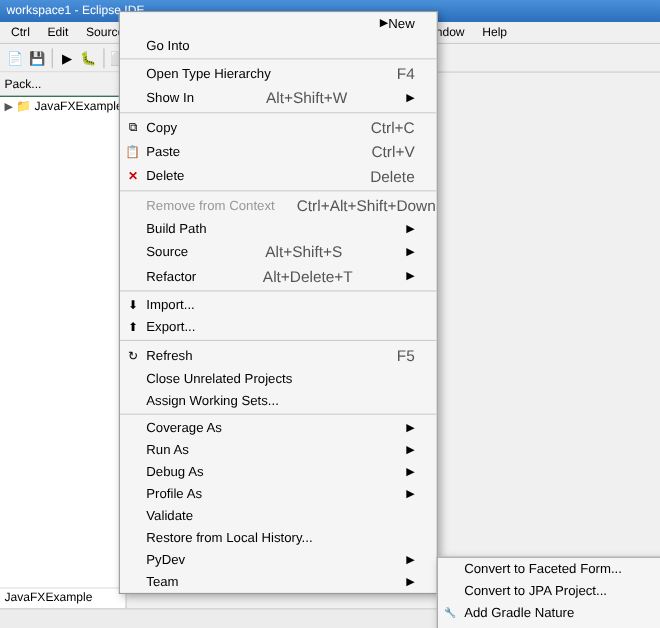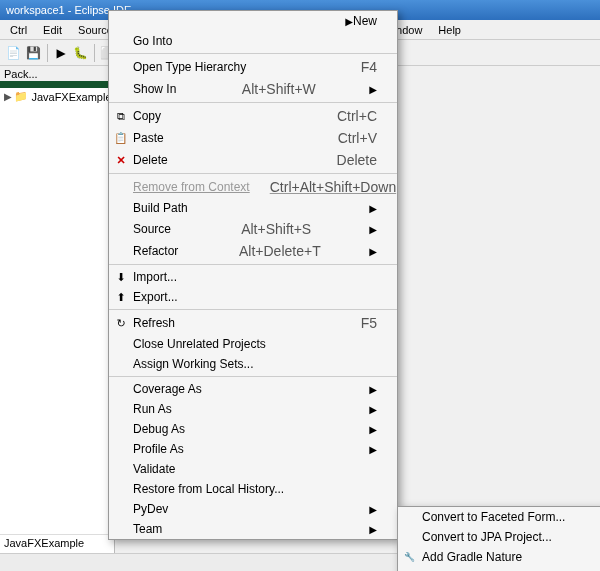--- a/index.html
+++ b/index.html
@@ -71,21 +71,21 @@
       position: absolute;
       top: 66px; left: 0;
       width: 115px;
       bottom: 0;
       background: #fff;
       border-right: 1px solid #bbb;
     }
     .panel-tab {
       height: 22px;
       background: #f0f0f0;
-      border-bottom: 7px solid #14532d;
+      border-bottom: 1px solid #14532d;
       display: flex;
       align-items: center;
       padding-left: 4px;
       font-size: 11px;
       color: #000;
     }
     .panel-item {
       display: flex;
       align-items: center;
       padding: 2px 4px;
@@ -109,21 +109,21 @@
       display: flex;
       align-items: center;
       padding: 3px 20px 3px 24px;
       font-size: 12px;
       color: #000;
       cursor: pointer;
       position: relative;
       white-space: nowrap;
       min-height: 20px;
     }
-    .menu-item.disabled { color: #999; cursor: default; text-decoration: underline; }
+    .menu-item.disabled { color: #999; cursor: default; }
     .menu-item .shortcut {
       margin-left: auto;
       font-size: 14px;
       color: #555;
       padding-left: 20px;
     }
     .menu-item .arrow {
       margin-left: auto;
       font-size: 10px;
       padding-left: 8px;

